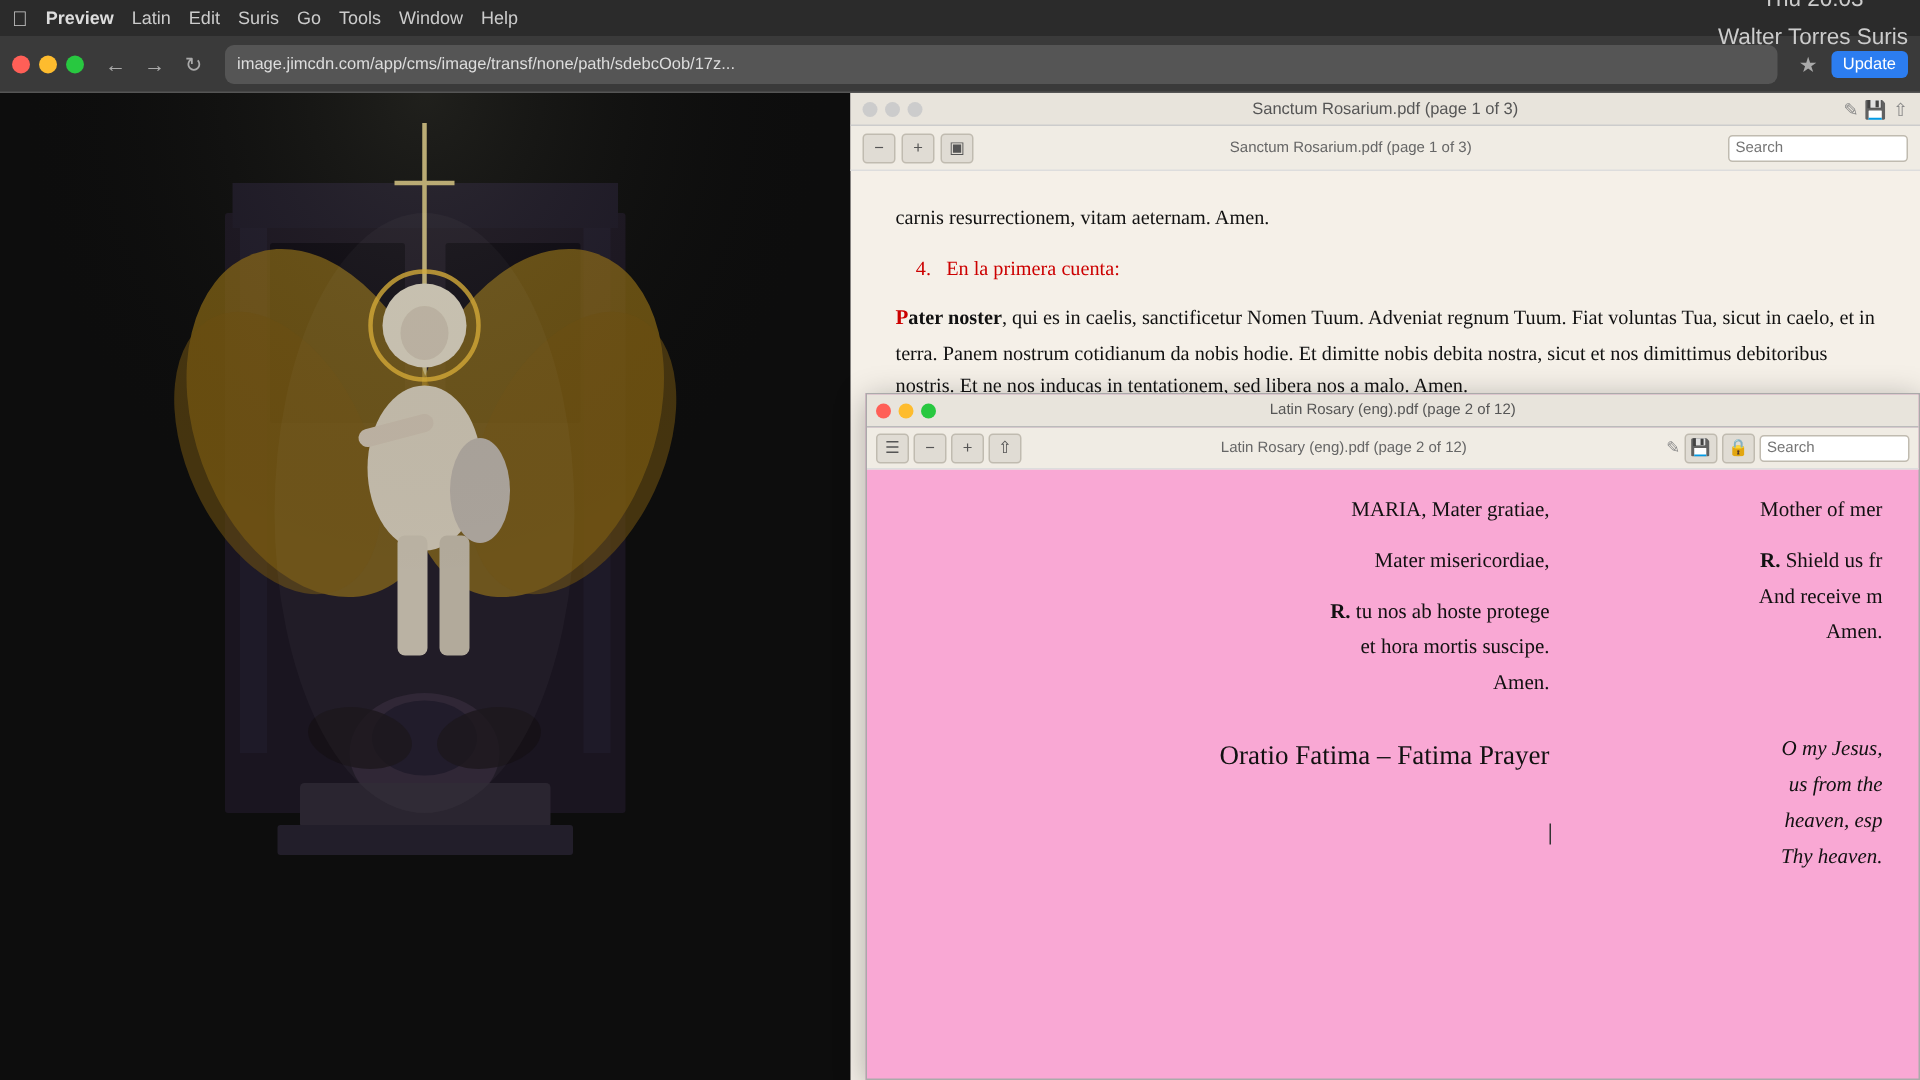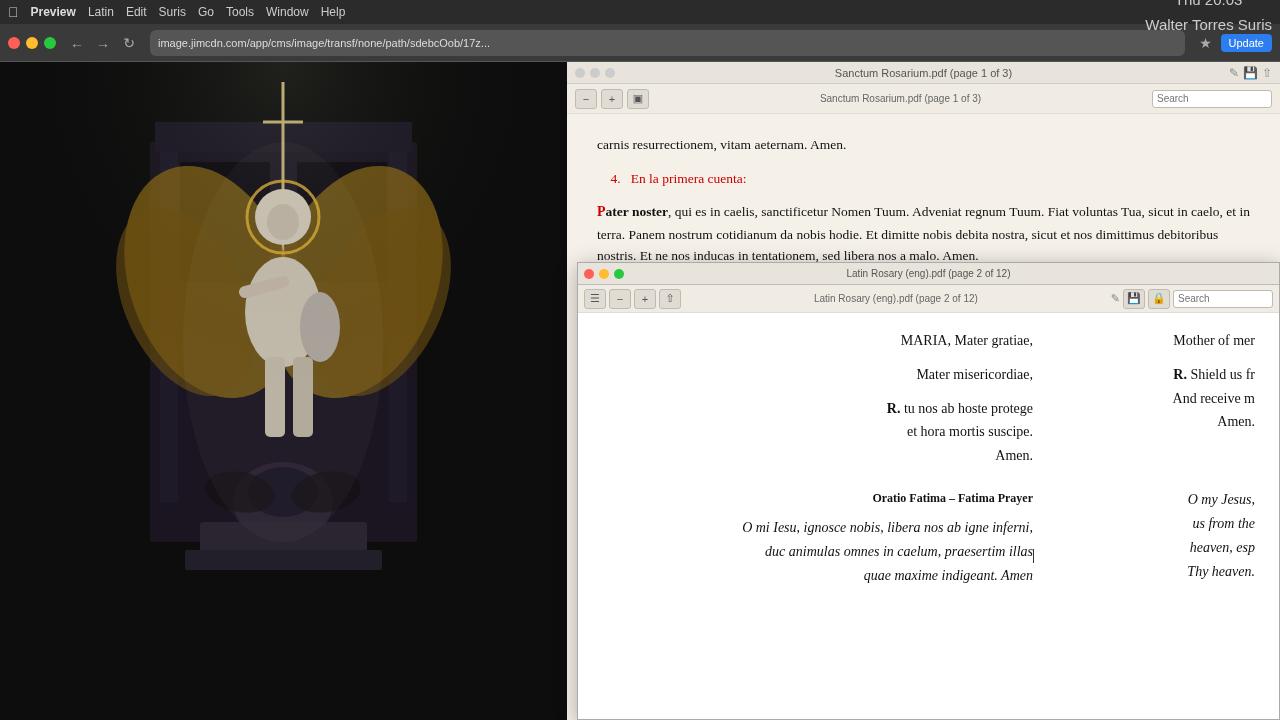--- a/index.html
+++ b/index.html
@@ -193,21 +193,21 @@
     }
     .pdf-text-back p { margin-bottom: 12px; }
 
     
     .pdf-front {
       position: absolute;
       top: 200px;
       left: 10px;
       right: 0;
       bottom: 0;
-      background: #ffffff;
+      background: #f9a8d4;
       z-index: 10;
       border: 1px solid #aaa;
       box-shadow: 0 4px 20px rgba(0,0,0,0.3);
     }
     .pdf-front-bar {
       width: 100%;
       height: 22px;
       background: #e8e4dc;
       display: flex;
       align-items: center;
@@ -246,23 +246,23 @@
     }
     .pdf-latin {
       font-family: 'Times New Roman', Times, serif;
       font-size: 14px;
       line-height: 1.7;
       color: #111;
     }
     .pdf-latin .bold { font-weight: bold; }
     .pdf-latin p { margin-bottom: 10px; text-align: right; }
     .pdf-latin .section-heading {
-      font-weight: bold;
+      font-weight: normal;
       margin-bottom: 8px;
-      font-size: 12px;
+      font-size: 18px;
     }
     .pdf-latin .italic { font-style: italic; }
 
     .cursor-line {
       display: inline-block;
       width: 1px;
       height: 14px;
       background: #333;
       vertical-align: middle;
     }
@@ -448,25 +448,20 @@
           <div class="pdf-latin">
             <p>MARIA, Mater gratiae,</p>
             <p>Mater misericordiae,</p>
             <p>
               <span class="bold">R.</span>
               <span>tu nos ab hoste protege</span><br>
               <span>et hora mortis suscipe.</span><br>
               <span>Amen.</span>
             </p>
             <p class="section-heading" style="margin-top:20px;">Oratio Fatima – Fatima Prayer</p>
-            <p class="italic">
-              <span>O mi Iesu, ignosce nobis, libera nos ab igne inferni,</span><br>
-              <span>duc animulas omnes in caelum, praesertim illas</span><br>
-              <span>quae maxime indigeant. Amen</span>
-            </p>
           </div>
         </div>
 
         <div style="width:2px;display:flex;align-items:center;padding-top:80px;">
           <span class="cursor-line"></span>
         </div>
 
         <div class="pdf-col-right">
           <div class="pdf-latin" style="overflow:hidden;">
             <p>

